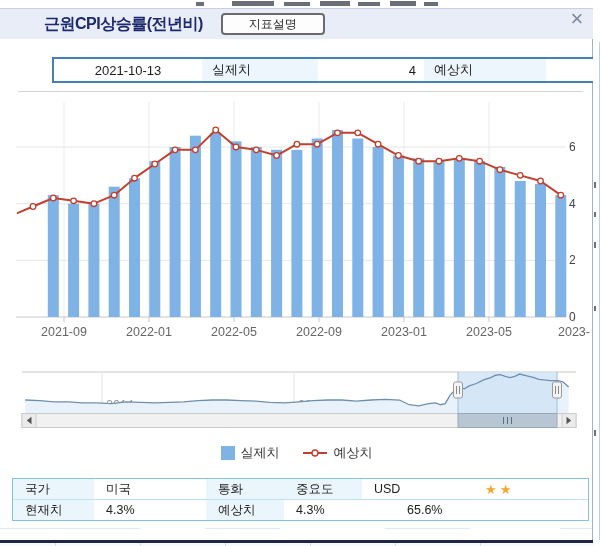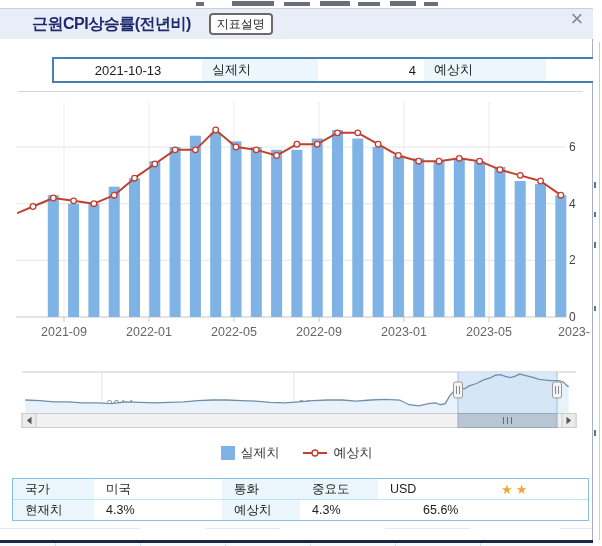--- a/index.html
+++ b/index.html
@@ -12,23 +12,23 @@
   .page-bottom{position:absolute;left:0;top:543px;width:602px;height:3px;background:#f6fafd;}
   .pb-sep{position:absolute;top:543px;width:1px;height:3px;background:#cfe2f2;}
   .blue-seg{position:absolute;top:528px;height:1px;background:#dcebf7;}
 
   
   .popup-body{position:absolute;left:0;top:8px;width:593px;height:532px;background:#fff;}
   .popup-right-border{position:absolute;left:592px;top:8px;width:1px;height:535px;background:#a6afc4;}
   .popup-bottom-border{position:absolute;left:0;top:540px;width:593px;height:3px;background:#1e2647;}
   .header{position:absolute;left:0;top:8px;width:593px;height:30px;background:#e9edf7;
           border-top:1px solid #c9cfe0;display:flex;align-items:center;}
-  .title{color:#1d2a6e;font-weight:bold;font-size:16px;margin-left:32px;letter-spacing:-0.5px;}
+  .title{color:#1d2a6e;font-weight:bold;font-size:16px;margin-left:44px;letter-spacing:-0.5px;}
   .desc-btn{margin-left:18px;background:#fdfdfd;border:2px solid #6b6b6b;border-radius:4px;
-            font-size:12px;color:#222;padding:2px 6px;line-height:14px;cursor:pointer;}
+            font-size:12px;color:#222;padding:2px 26px;line-height:14px;cursor:pointer;}
   .close-x{position:absolute;left:566px;top:9px;width:22px;height:22px;color:#7d87a0;
            font-size:22px;line-height:20px;text-align:center;cursor:pointer;}
 
   
   .info-bar{position:absolute;left:12px;top:57px;width:577px;height:26px;border:2px solid #4681b4;
             background:#fff;display:flex;align-items:stretch;font-size:13px;color:#1c1c1c;box-sizing:border-box;margin-left:40px;}
   .info-bar .cell{display:flex;align-items:center;}
   .ib-date{width:148px;justify-content:center;}
   .ib-label{width:106px;background:#edf6fd;padding-left:10px;}
   .ib-label2{width:112px;background:#edf6fd;padding-left:10px;}
@@ -45,21 +45,21 @@
   .swatch{width:14px;height:14px;background:var(--c-bar,#7fb2e5);display:inline-block;}
   .lmark line{stroke:var(--c-line,#c1402f);stroke-width:2;}
   .lmark circle{fill:#fff;stroke:var(--c-line,#c1402f);stroke-width:1.4;}
 
   
   .tbl{position:absolute;left:12px;top:478px;width:577px;border:1px solid #85c1e3;box-sizing:border-box;}
   .trow{display:flex;height:20px;font-size:12.5px;color:#222;align-items:stretch;}
   .trow+.trow{border-top:1px solid #bfe2f2;}
   .tc{display:flex;align-items:center;padding-left:12px;box-sizing:border-box;}
   .tc.lbl{background:#eaf5fc;}
-  .c1{width:81px;} .c2{width:128px;text-align:right;} .c3{width:78px;} .c4{width:111px;} .c5{width:78px;} .c6{flex:1;}
+  .c1{width:81px;} .c2{width:112px;text-align:right;} .c3{width:78px;} .c4{width:111px;} .c5{width:78px;} .c6{flex:1;}
   .stars{color:var(--c-star,#f2a72e);font-size:13px;letter-spacing:3px;}
 
   
   .right-strip{position:absolute;left:593px;top:0;width:9px;height:546px;background:#fff;}
   .rs-line{position:absolute;left:599px;top:42px;width:1px;height:498px;background:#b5d2e8;}
   .rs-frag{position:absolute;left:594px;width:2px;background:#6a7380;}
 </style>
 </head>
 <body>
 <div id="root">

